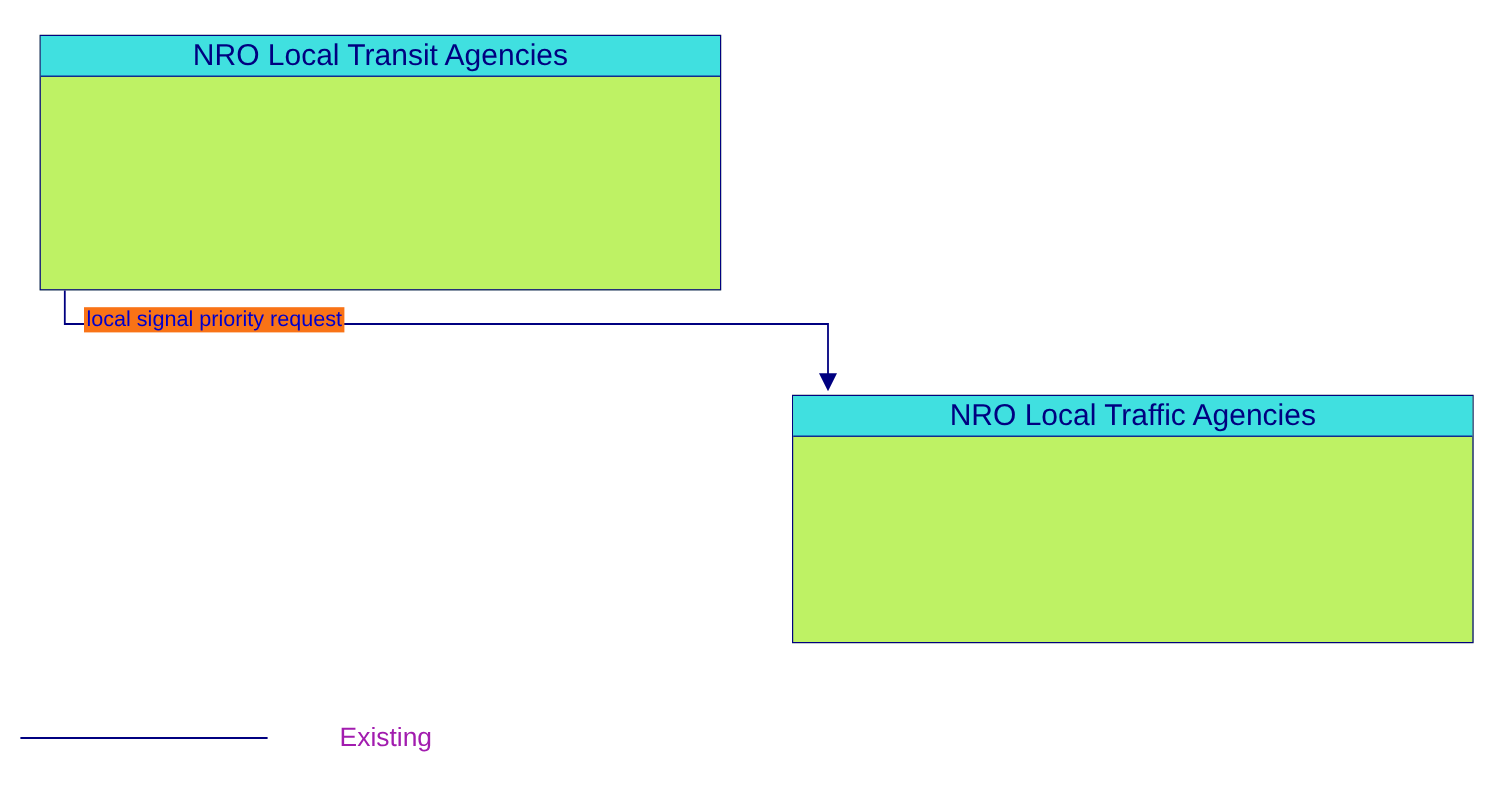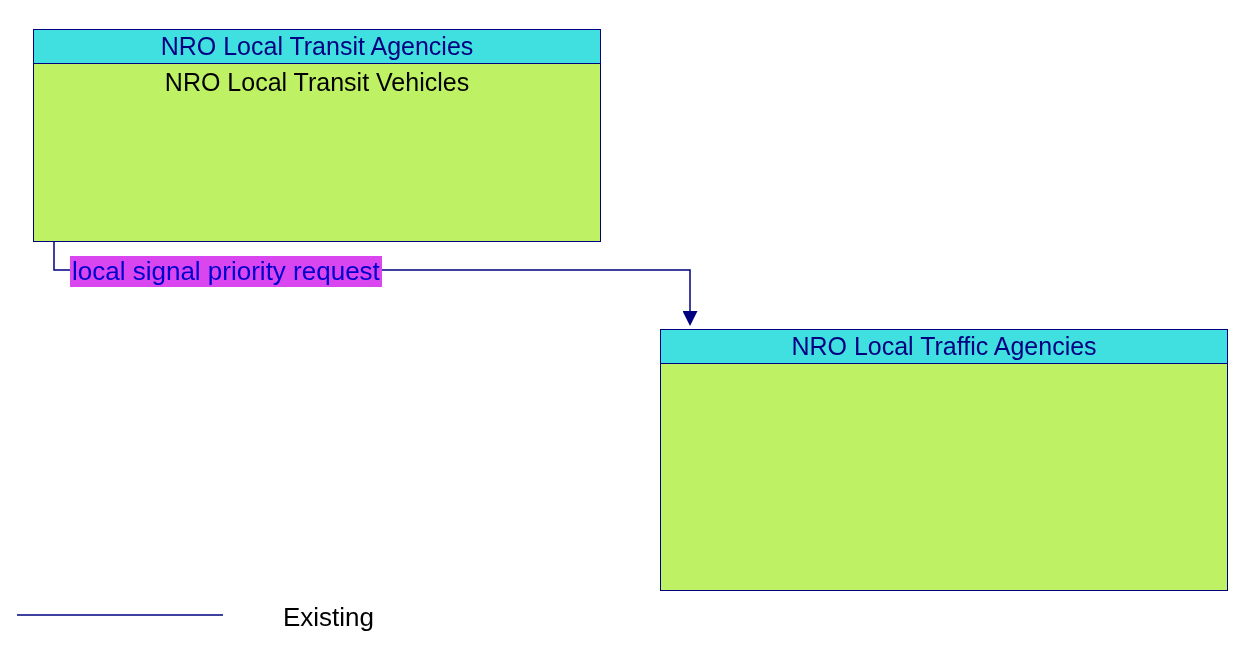--- a/index.html
+++ b/index.html
@@ -32,49 +32,48 @@
     text-align: center;
     font-size: 25px;
     font-weight: 400;
     color: #000000;
     padding: 4px 0 0 0;
     font-family: Arial, sans-serif;
   }
   .flow-label {
     position: absolute;
     color: #0000cc;
-    font-size: 26px;
+    font-size: 18px;
     font-family: Arial, sans-serif;
-    background: #d946ef;
+    background: #f97316;
     padding: 0 2px;
     white-space: nowrap;
   }
   .legend-label {
     position: absolute;
-    color: #000000;
-    font-size: 26px;
+    color: #a21caf;
+    font-size: 22px;
     font-family: Arial, sans-serif;
   }
   svg.connectors {
     position: absolute;
     left: 0; top: 0;
     width: 1251px;
     height: 656px;
     pointer-events: none;
   }
 </style>
 </head>
 <body>
 
 <div class="box" style="left:33px; top:29px; width:568px; height:213px;">
   <div class="box-header">NRO Local Transit Agencies</div>
-  <div class="box-body">NRO Local Transit Vehicles</div>
 </div>
 
-<div class="box" style="left:660px; top:329px; width:568px; height:262px;">
+<div class="box" style="left:660px; top:329px; width:568px; height:207px;">
   <div class="box-header">NRO Local Traffic Agencies</div>
 </div>
 
 <svg class="connectors">
 
   <defs>
     <marker id="arrowhead" markerWidth="10" markerHeight="10" refX="8" refY="5" orient="auto">
       <polygon points="0,0 10,5 0,10" fill="#000080"></polygon>
     </marker>
   </defs>

